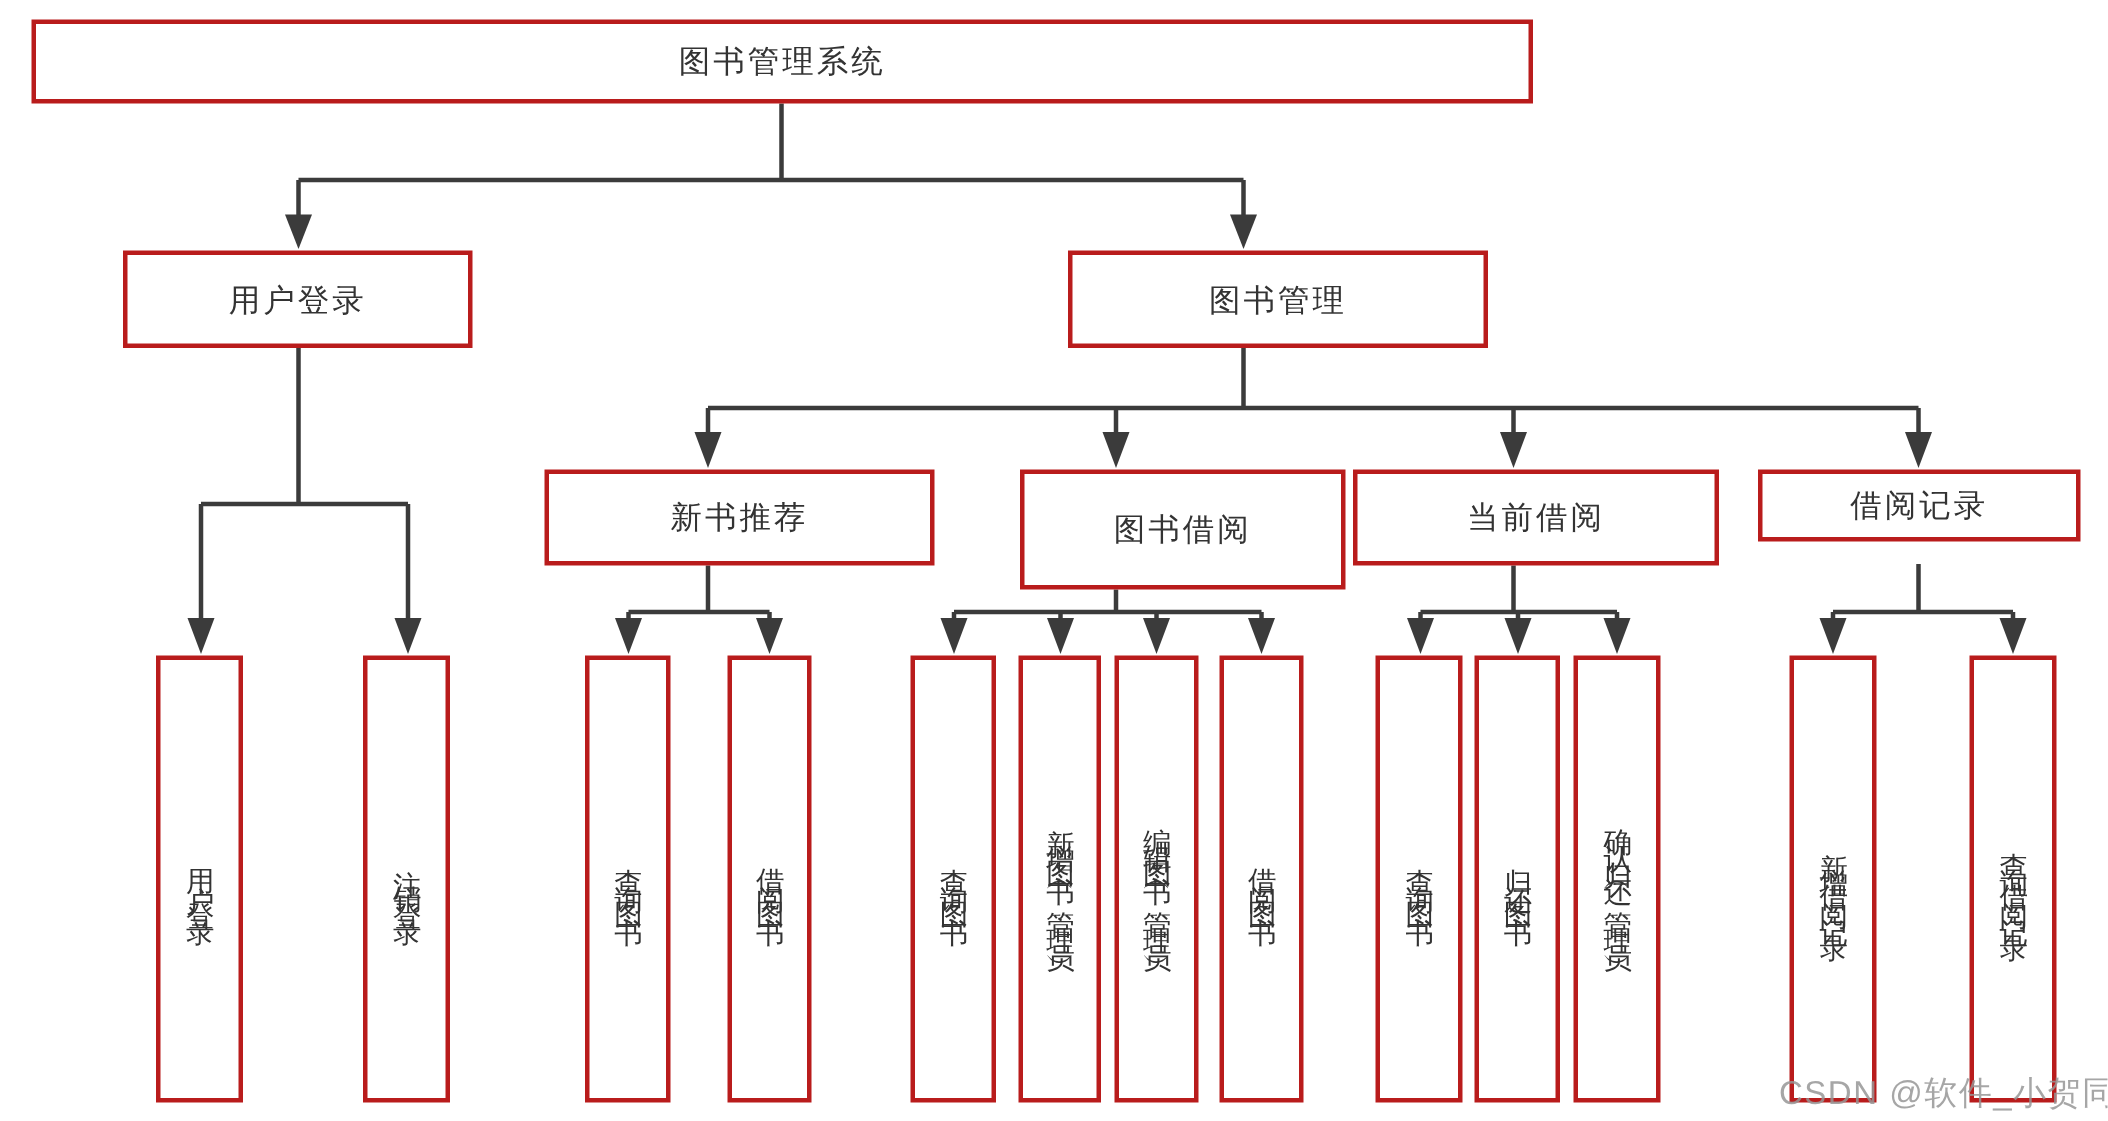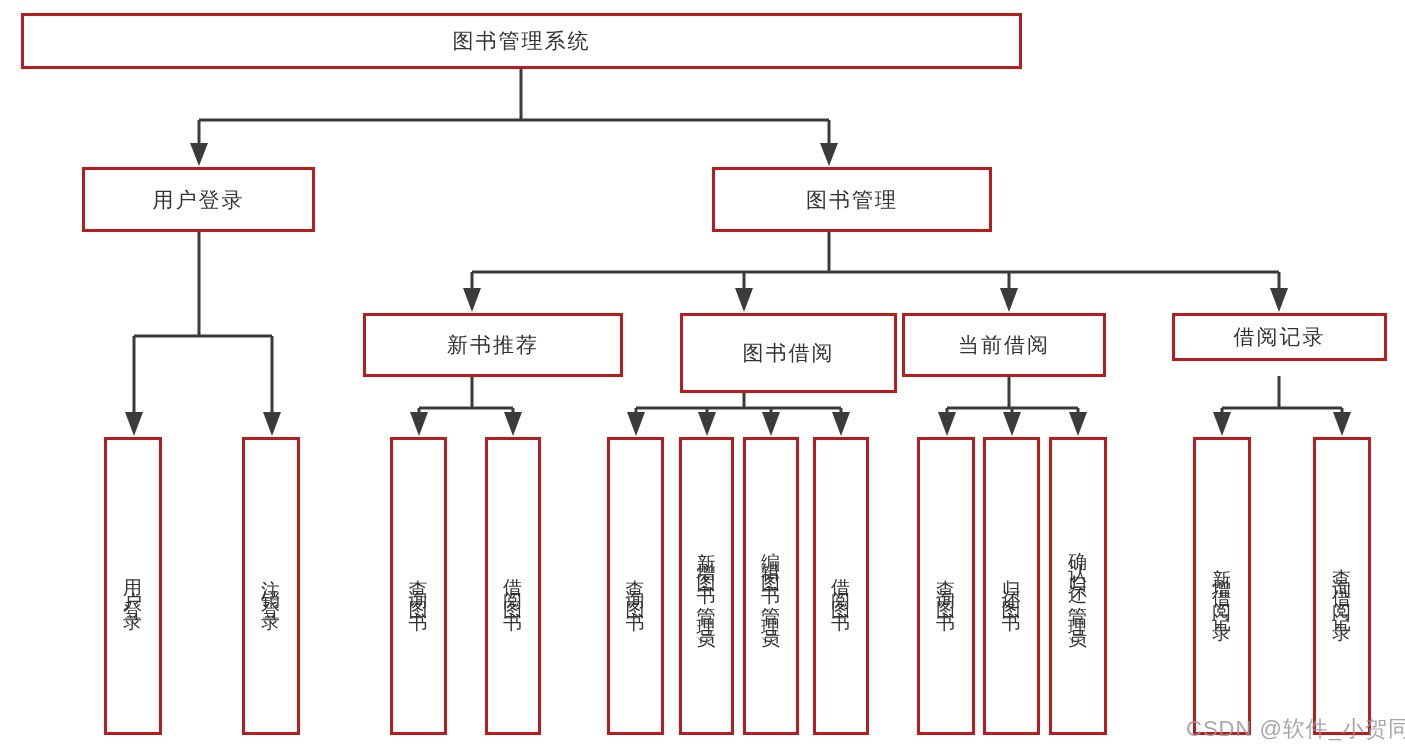--- a/index.html
+++ b/index.html
@@ -33,21 +33,21 @@
     white-space:nowrap;
   }
   
   #n-root{left:21px;top:13px;width:1001px;height:56px;}
   
   #n-login{left:82px;top:167px;width:233px;height:65px;}
   #n-mgmt{left:712px;top:167px;width:280px;height:65px;}
   
   #n-newbook{left:363px;top:313px;width:260px;height:64px;}
   #n-borrow{left:636px;top:313px;width:217px;height:80px;margin-left:44px;}
-  #n-current{left:902px;top:313px;width:204px;height:64px;}
+  #n-current{left:902px;top:313px;width:244px;height:64px;}
   #n-records{left:1172px;top:313px;width:215px;height:48px;}
   
   #lf-1{left:104px;width:58px;}
   #lf-2{left:242px;width:58px;}
   #lf-3{left:390px;width:57px;}
   #lf-4{left:485px;width:56px;}
   #lf-5{left:607px;width:57px;}
   #lf-6{left:679px;width:55px;}
   #lf-7{left:743px;width:56px;}
   #lf-8{left:813px;width:56px;}

